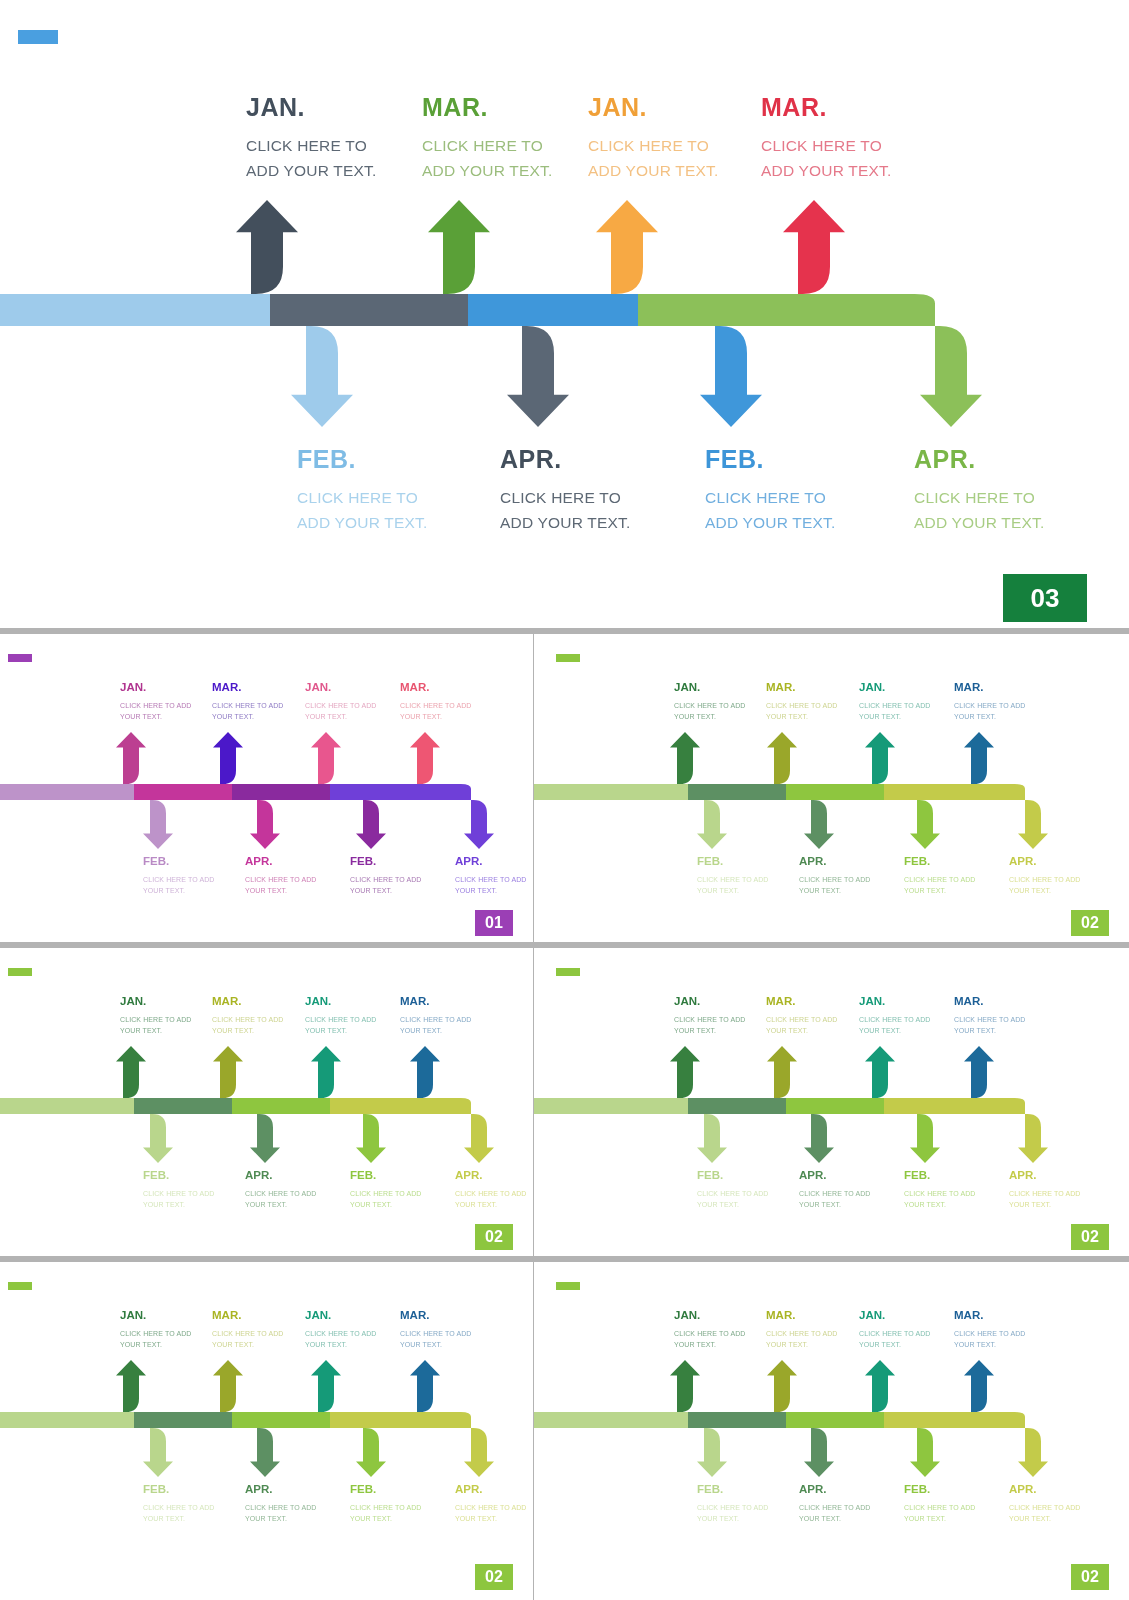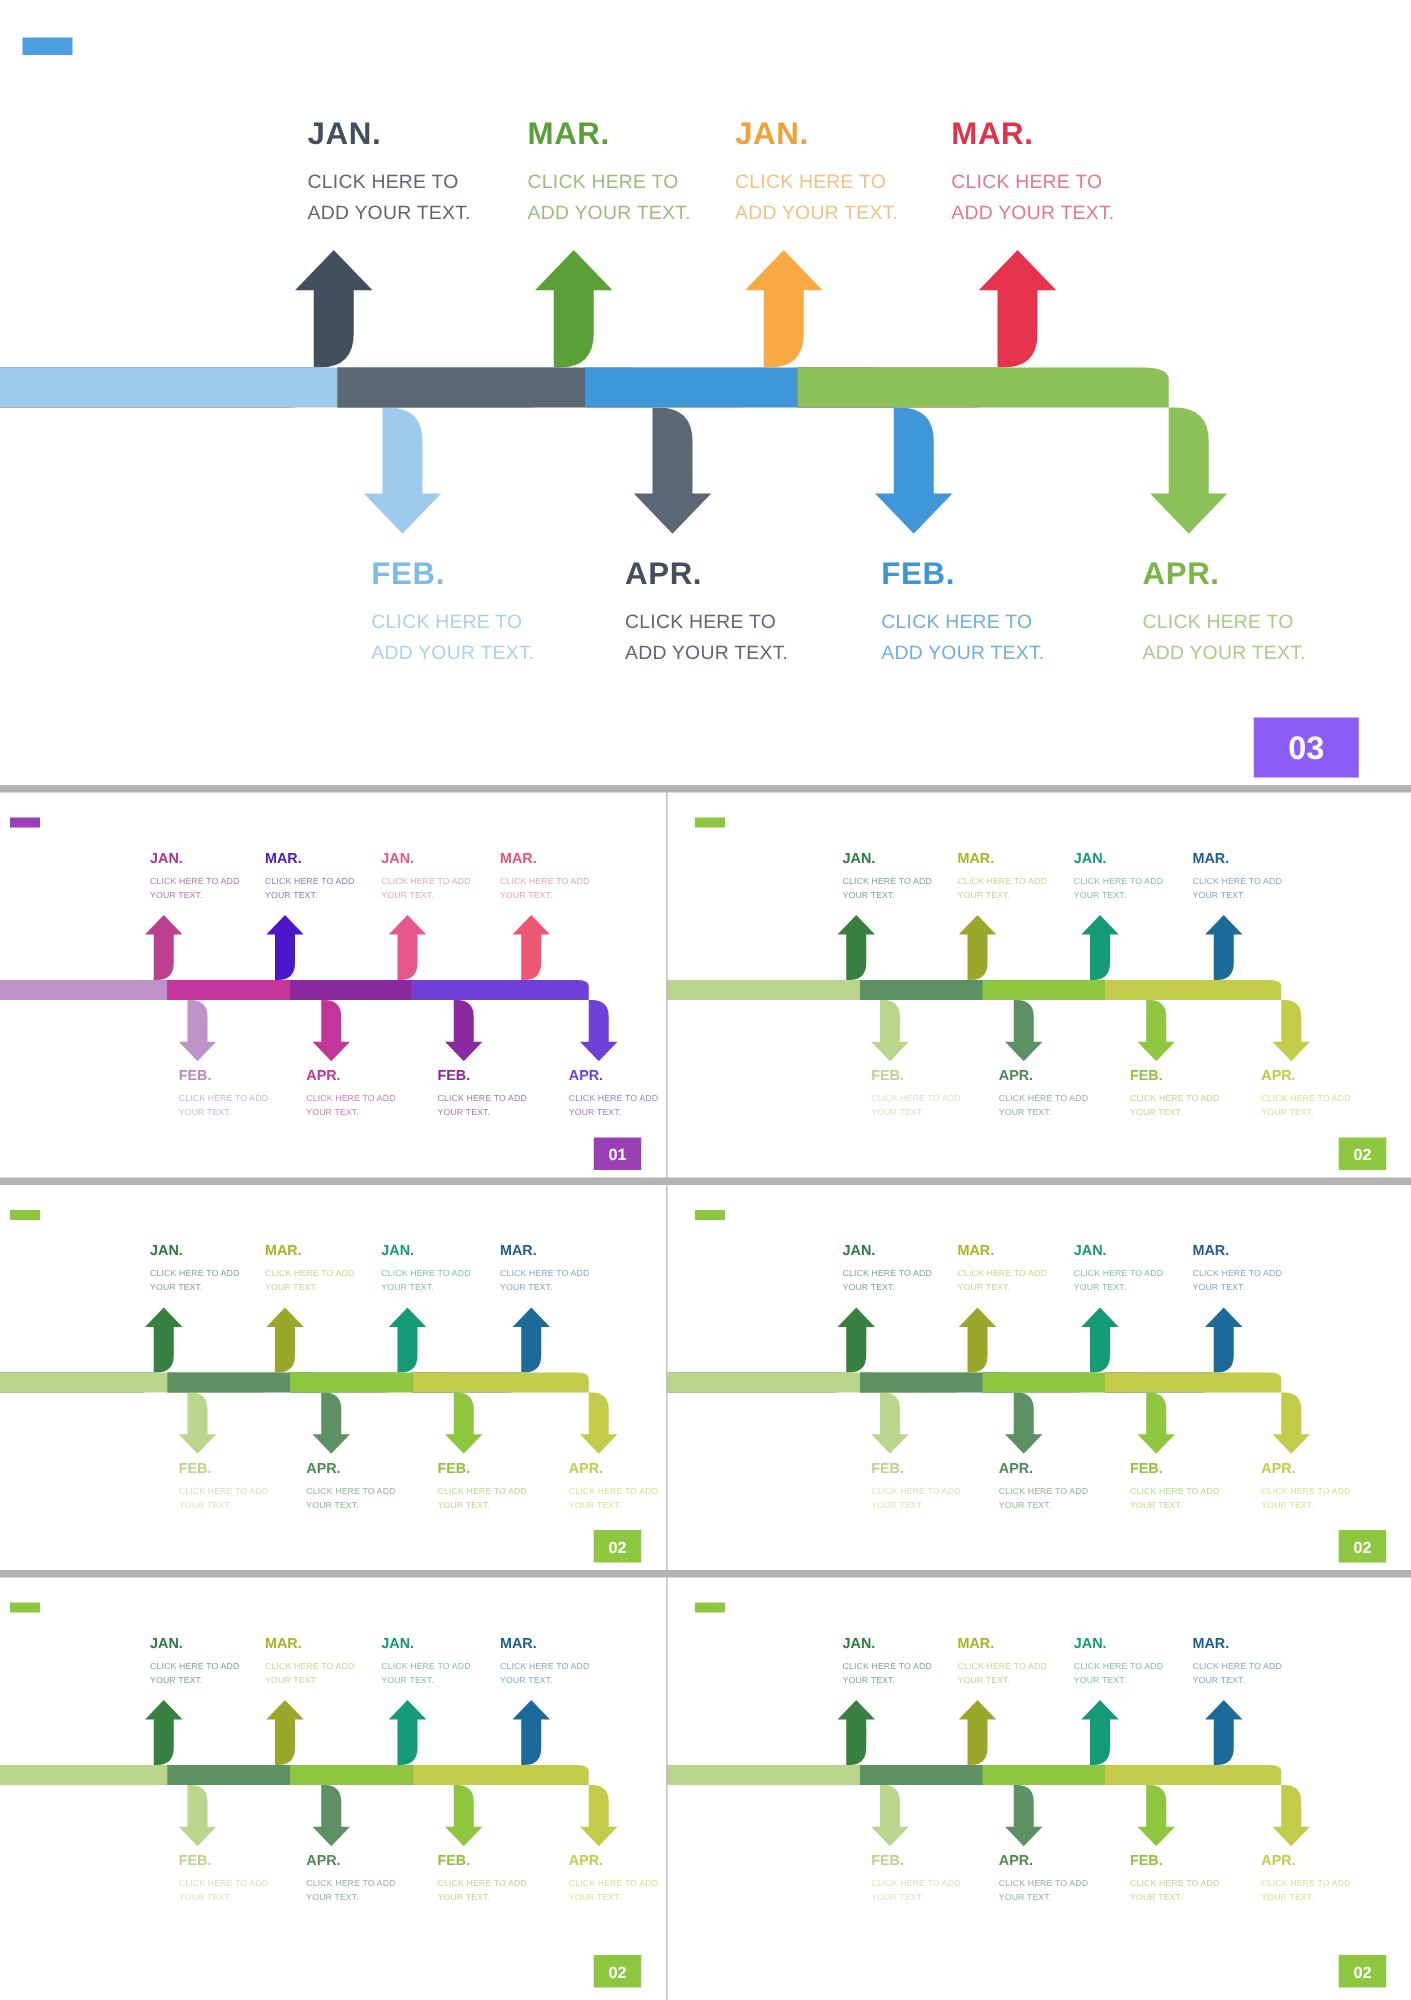--- a/index.html
+++ b/index.html
@@ -24,41 +24,41 @@
   }
   .lbl .body {
     margin-top: 13px; font-size: 15.5px; line-height: 1.62;
     letter-spacing: 0.2px; width: 152px;
   }
 
   .badge {
     position: absolute; display: flex; align-items: center; justify-content: center;
     color: #fff; font-weight: bold;
   }
-  .badge-03 { right: 42px; bottom: 6px; width: 84px; height: 48px; background: #8b5cf6; font-size: 26px; }
+  .badge-03 { right: 42px; bottom: 6px; width: 84px; height: 48px; background: #15803d; font-size: 26px; }
 
   
   .grid {
     position: absolute; left: 0; top: 628px; width: 1129px; height: 972px;
     display: grid; grid-template-columns: 533px 1px 595px;
     grid-template-rows: 6px 308px 6px 308px 6px 338px;
     background: #b3b3b3;
   }
   .hsep { grid-column: 1 / -1; background: #b3b3b3; }
   .vsep { background: #b3b3b3; }
   .cell { position: relative; background: #fff; overflow: hidden; }
 
   .t-accent { position: absolute; left: 8px; top: 20px; width: 24px; height: 8px; }
   .t-svg { position: absolute; left: 0; top: 0; }
   .t-lbl { position: absolute; }
   .t-lbl .month { font-size: 11.5px; font-weight: bold; line-height: 1; white-space: nowrap; }
   .t-lbl .body { margin-top: 6px; font-size: 7px; line-height: 1.6; letter-spacing: 0.1px; width: 72px; }
   .t-badge {
     position: absolute; display: flex; align-items: center; justify-content: center;
-    color: #fff; font-weight: bold; font-size: 13px; width: 38px; height: 26px;
+    color: #fff; font-weight: bold; font-size: 16px; width: 38px; height: 26px;
   }
 </style>
 </head>
 <body>
 
 <div class="page">
 
   <div class="hero">
     <div class="accent-bar"></div>
     <svg class="hero-svg" id="hero-svg" width="1129" height="628" viewBox="0 0 1129 628">

